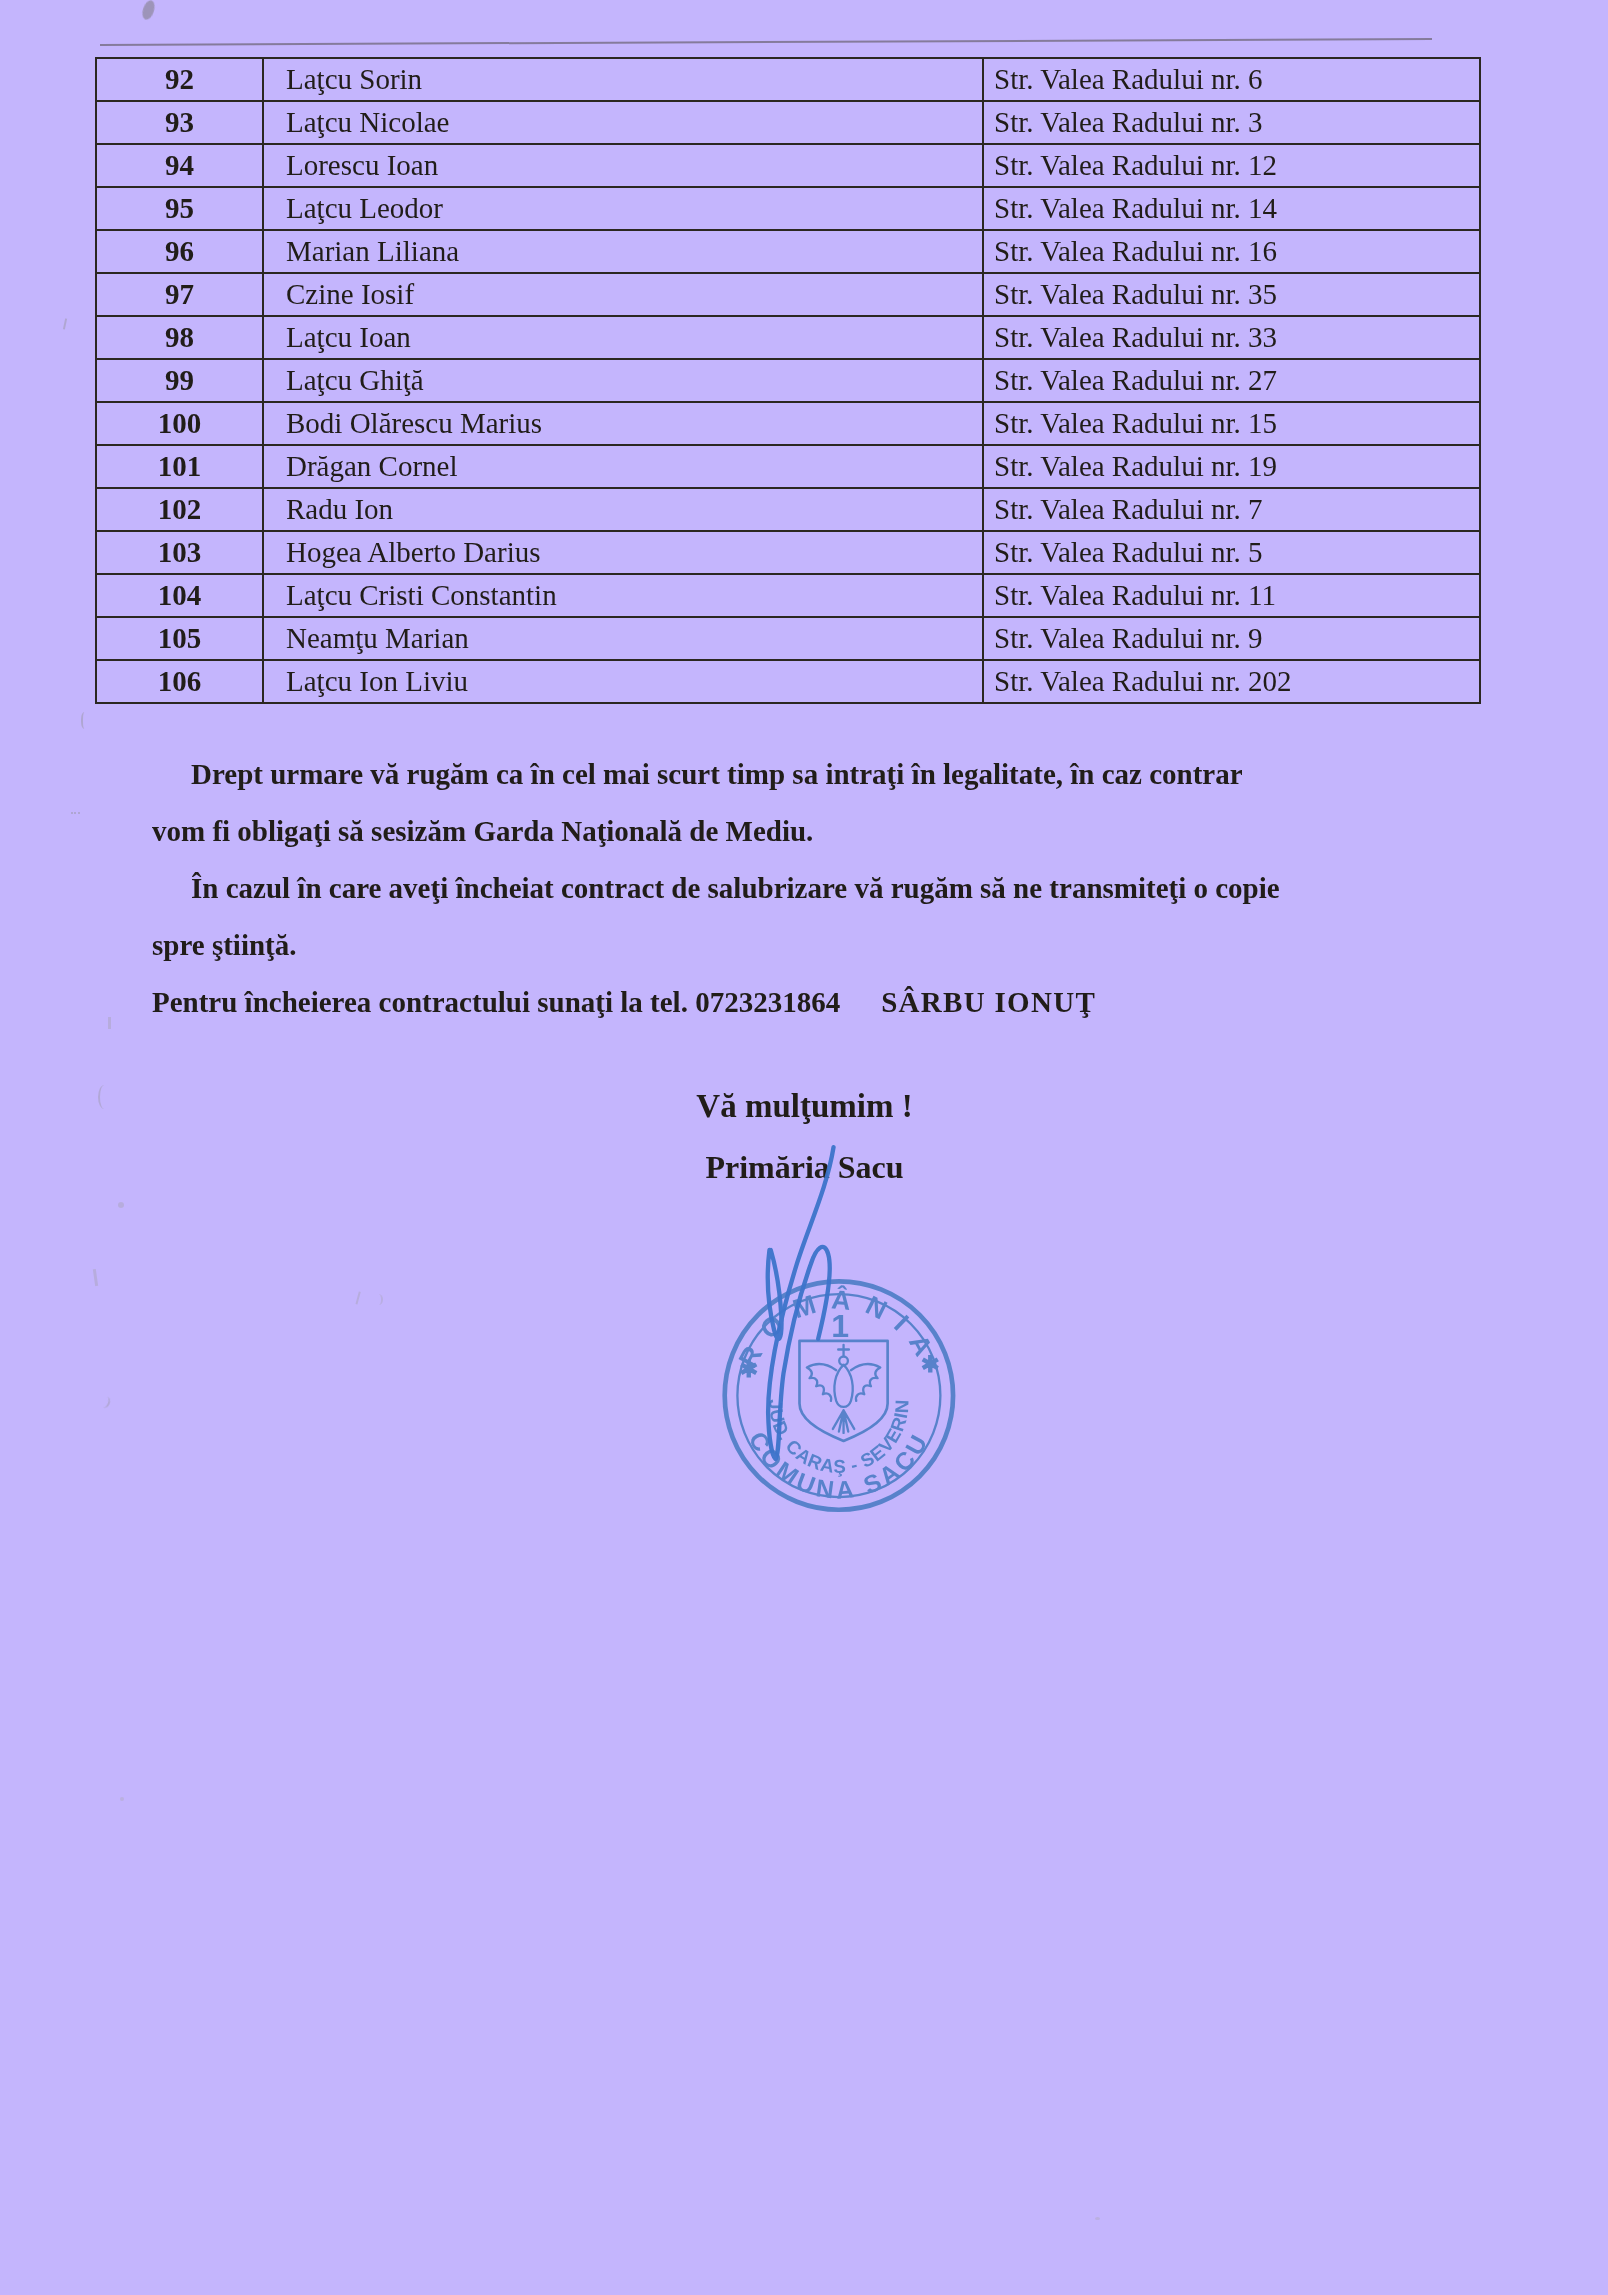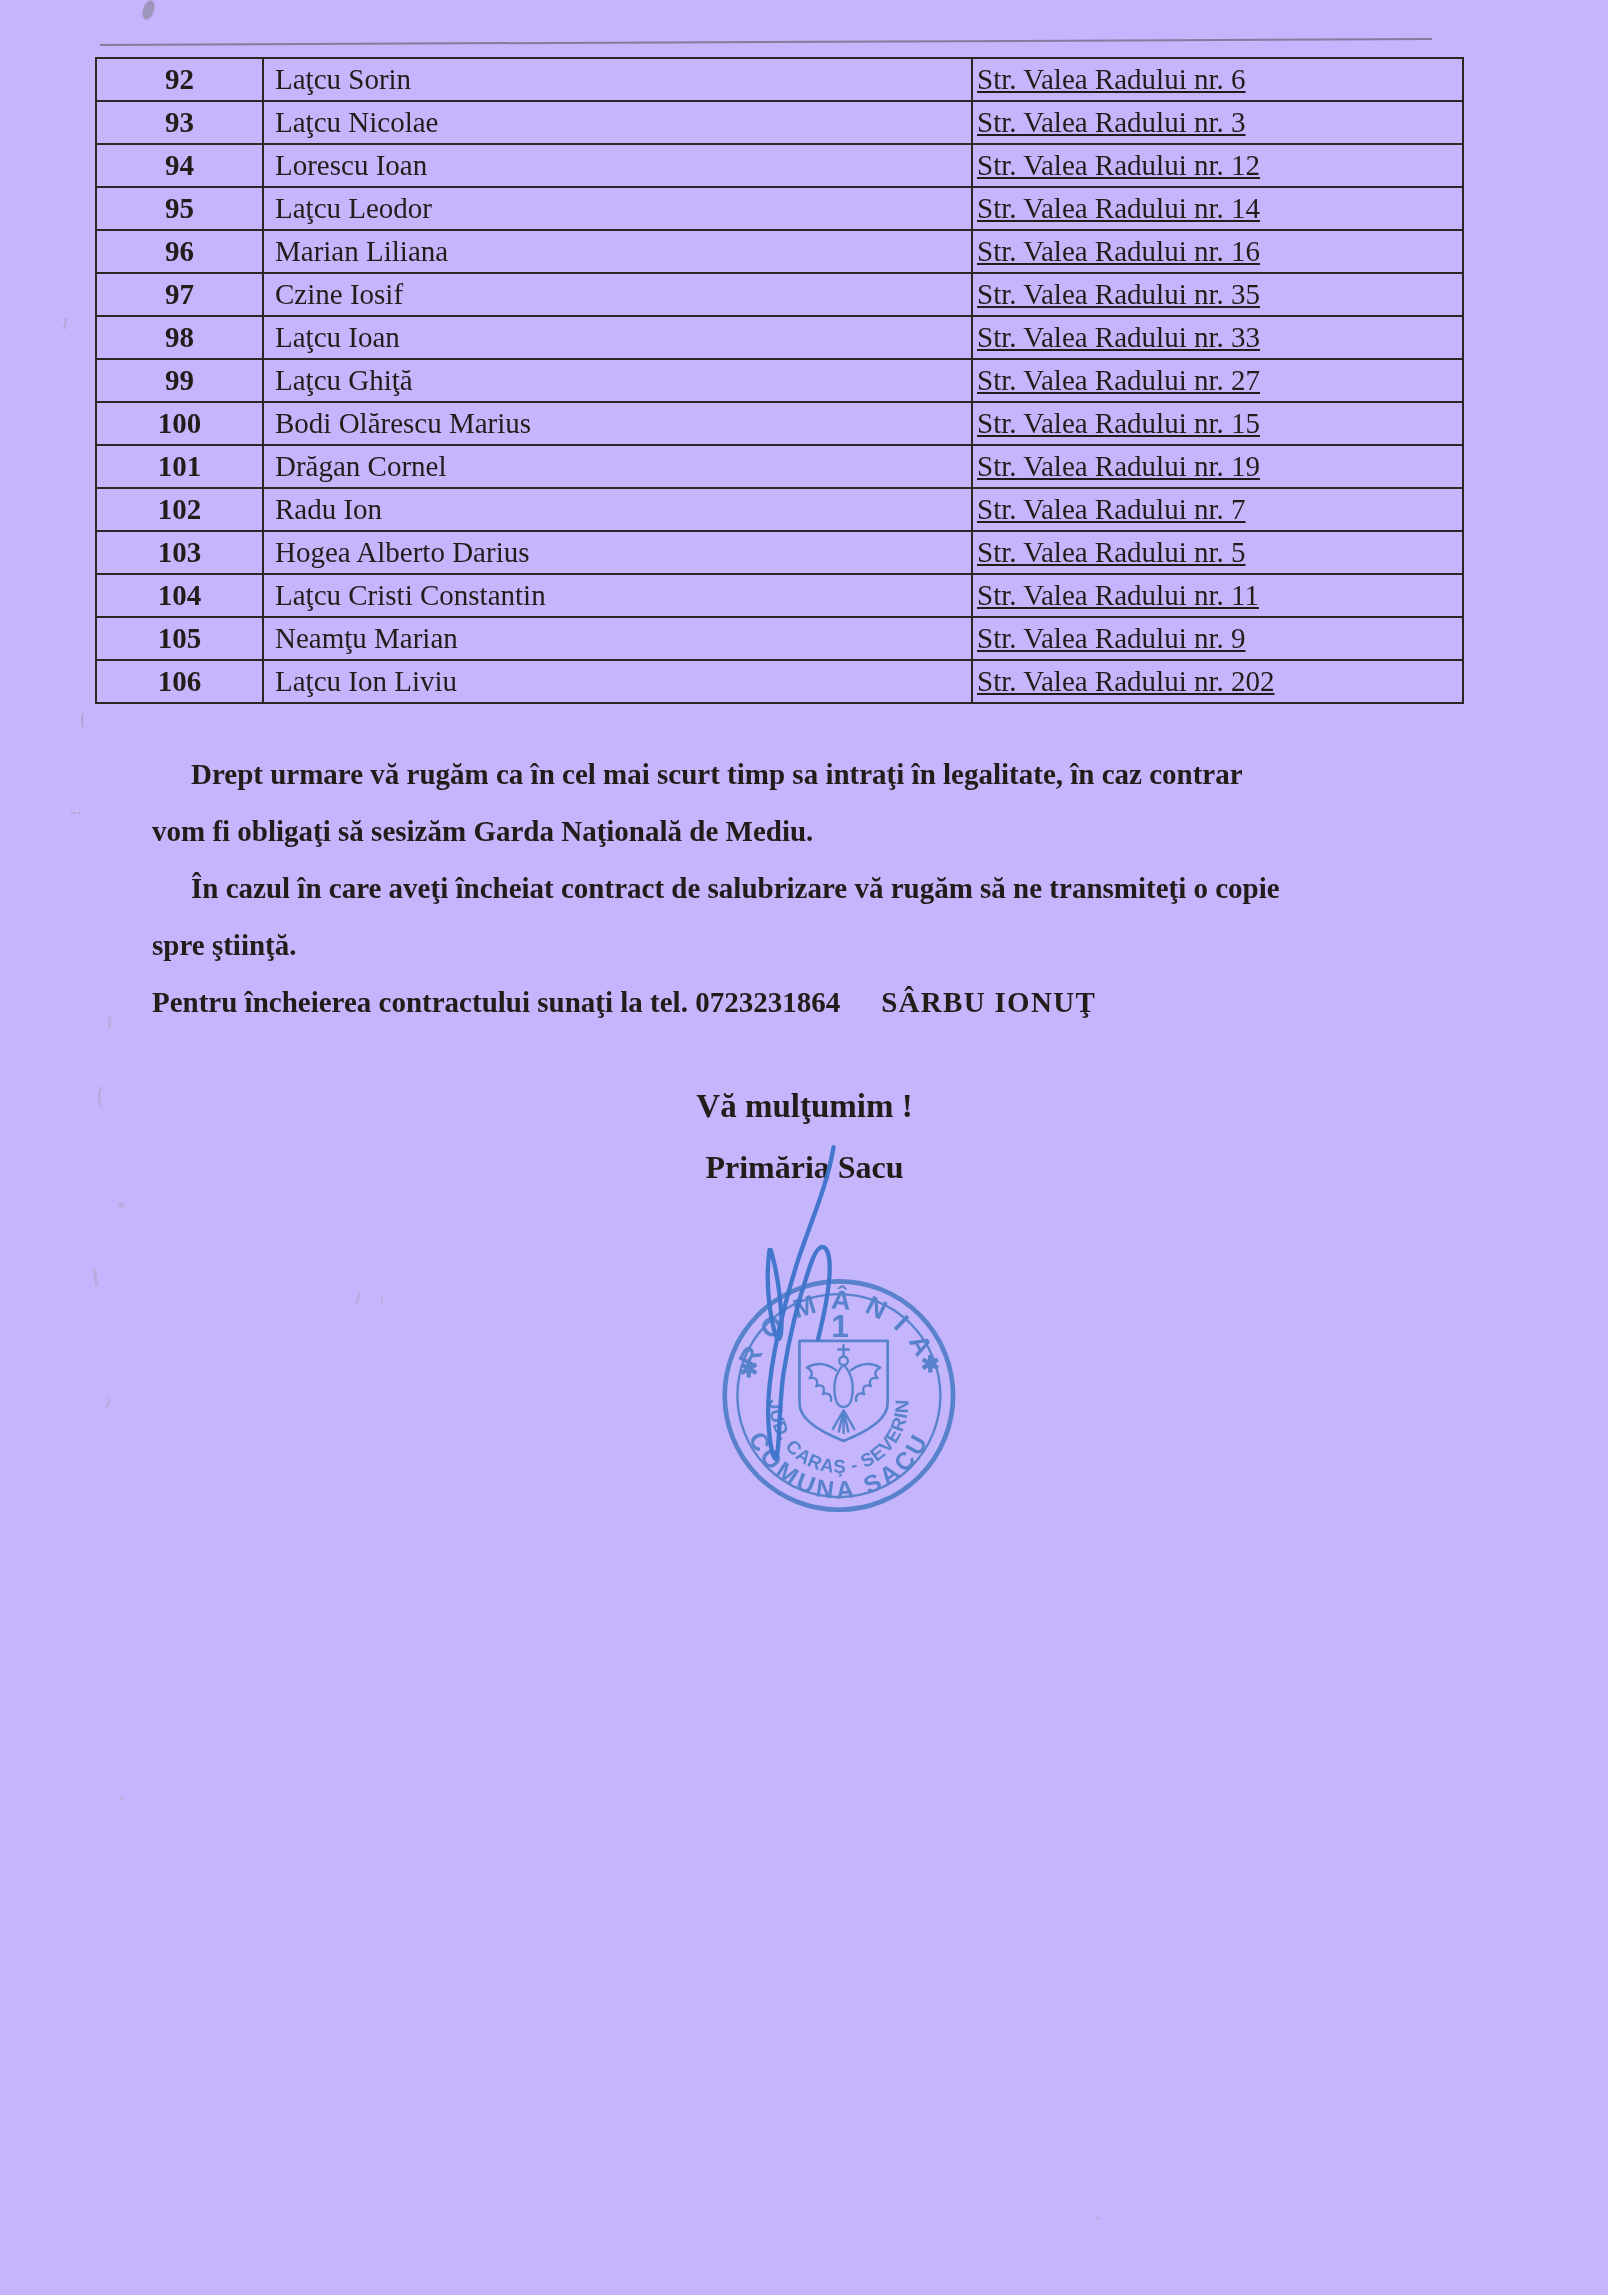--- a/index.html
+++ b/index.html
@@ -19,22 +19,22 @@
     border-collapse:collapse; table-layout:fixed;
   }
   table.residents td {
     border:2px solid #2b2721;
     height:39px;
     font-size:29px;
     vertical-align:middle;
     overflow:hidden; white-space:nowrap;
   }
   td.cell-no   { width:163px; text-align:center; font-weight:bold; font-size:30px; }
-  td.cell-name { width:695px; padding-left:11px; }
-  td.cell-addr { width:484px;  padding-left:4px;text-decoration:underline; }
+  td.cell-name { width:695px; padding-left:22px; }
+  td.cell-addr { width:484px;  padding-left:10px; }
 
   
   .body-text {
     position:absolute; left:152px; top:746px; width:1376px;
     font-weight:bold; font-size:29px; line-height:57px;
   }
   .body-text .line { white-space:nowrap; }
   .body-text .line.indent { padding-left:39px; }
   .contact-name { margin-left:41px; letter-spacing:1.3px; }
 

